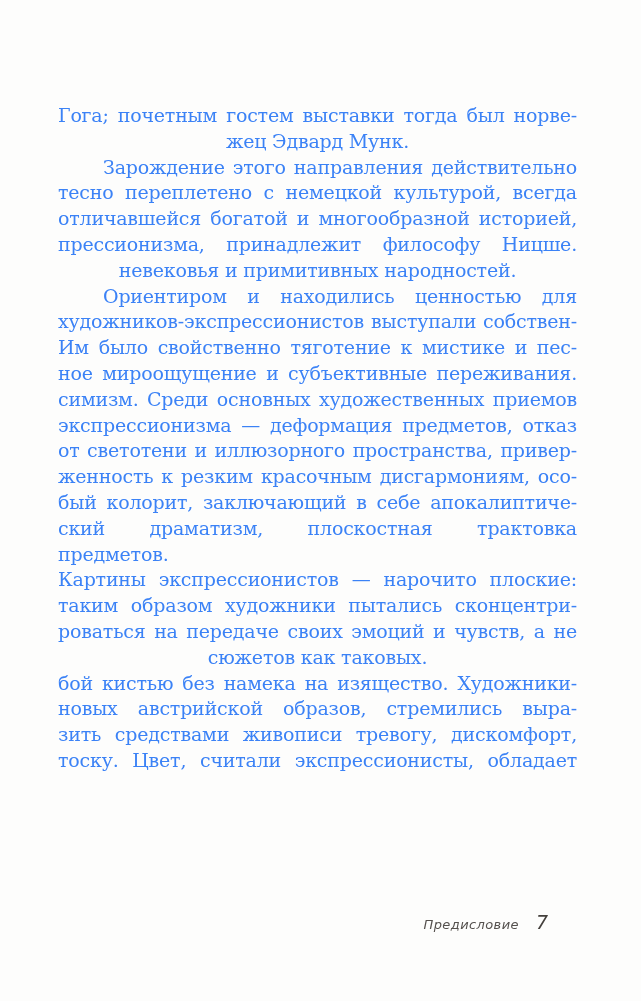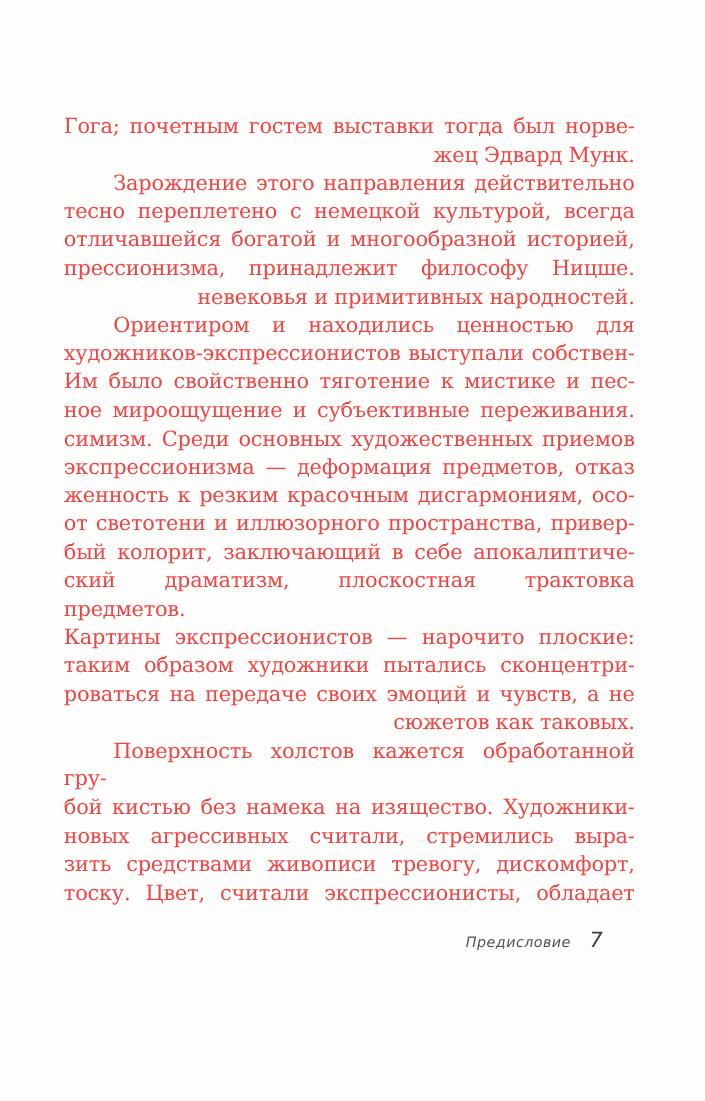--- a/index.html
+++ b/index.html
@@ -13,34 +13,34 @@
     width: 641px; height: 1001px;
     background: #fdfdfc;
     overflow: hidden;
   }
   .text-block {
     position: absolute;
     left: 58px; top: 103px; width: 519px;
     font-size: 19px;
     line-height: 25.8px;
     letter-spacing: -0.2px;
-    color: #ef4444;
+    color: #3b82f6;
     text-rendering: optimizeLegibility;
   }
   .para { margin: 0; padding: 0; }
   .ln { min-height: 25.8px; }
   
   .j { text-align: justify; text-align-last: justify; }
   
-  .end { text-align: right; }
+  .end { text-align: center; }
   
   .ind { text-indent: 45px; }
   .footer {
     position: absolute;
-    top: 844px; right: 93px;
+    top: 911px; right: 93px;
     display: flex; align-items: baseline;
     font-family: "DejaVu Sans", "Liberation Sans", sans-serif;
     font-style: italic;
   }
   .footer-label {
     font-size: 13px;
     letter-spacing: 0.4px;
     color: #55514e;
   }
   .footer-num {
@@ -69,34 +69,33 @@
       <div class="ln end">невековья и примитивных народностей.</div>
     </div>
 
     <div class="para">
       <div class="ln j ind">Ориентиром и находились ценностью для</div>
       <div class="ln j">художников-экспрессионистов выступали собствен-</div>
       <div class="ln j">Им было свойственно тяготение к мистике и пес-</div>
       <div class="ln j">ное мироощущение и субъективные переживания.</div>
       <div class="ln j">симизм. Среди основных художественных приемов</div>
       <div class="ln j">экспрессионизма — деформация предметов, отказ</div>
+      <div class="ln j">от светотени и иллюзорного пространства, привер-</div>
       <div class="ln j">женность к резким красочным дисгармониям, осо-</div>
-      <div class="ln j">от светотени и иллюзорного пространства, привер-</div>
       <div class="ln j">бый колорит, заключающий в себе апокалиптиче-</div>
       <div class="ln j">ский драматизм, плоскостная трактовка предметов.</div>
       <div class="ln j">Картины экспрессионистов — нарочито плоские:</div>
       <div class="ln j">таким образом художники пытались сконцентри-</div>
       <div class="ln j">роваться на передаче своих эмоций и чувств, а не</div>
       <div class="ln end">сюжетов как таковых.</div>
     </div>
 
     <div class="para">
-      <div class="ln j ind">Поверхность холстов кажется обработанной гру-</div>
       <div class="ln j">бой кистью без намека на изящество. Художники-</div>
-      <div class="ln j">новых агрессивных считали, стремились выра-</div>
+      <div class="ln j">новых австрийской образов, стремились выра-</div>
       <div class="ln j">зить средствами живописи тревогу, дискомфорт,</div>
       <div class="ln j">тоску. Цвет, считали экспрессионисты, обладает</div>
     </div>
 
   </div>
 
   <div class="footer">
     <span class="footer-label">Предисловие</span>
     <span class="footer-num">7</span>
   </div>

